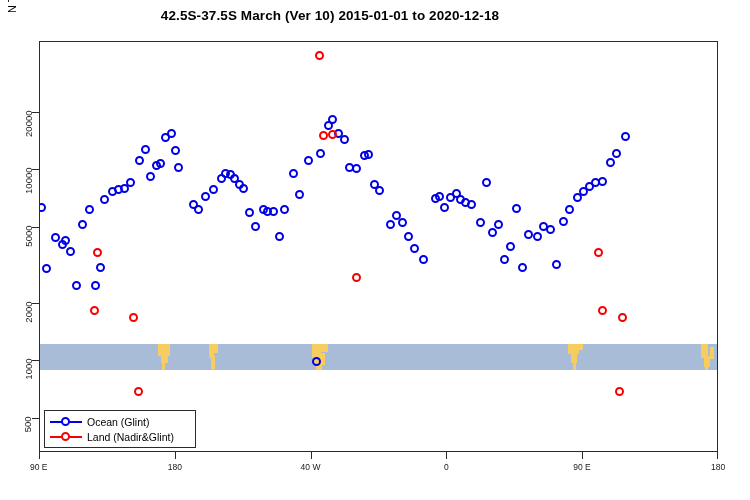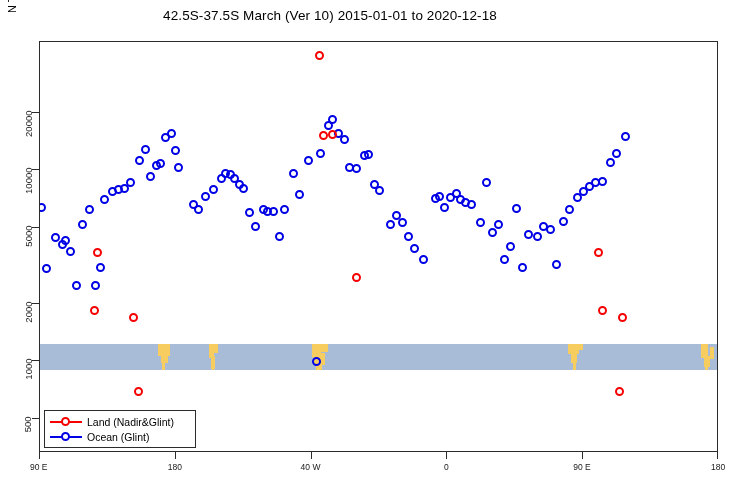--- a/index.html
+++ b/index.html
@@ -1,21 +1,21 @@
 <!DOCTYPE html>
 <html><head>
 <meta charset="utf-8">
 <style>
   html,body{margin:0;padding:0;background:#fff;}
   body{width:750px;height:500px;font-family:"Liberation Sans",sans-serif;overflow:hidden;}
   #root{position:relative;width:750px;height:500px;}
 
   #title{
     position:absolute;left:0;top:8px;width:660px;text-align:center;
-    font-size:13.5px;font-weight:normal;color:#000;letter-spacing:.1px;
+    font-size:13.5px;font-weight:bold;color:#000;letter-spacing:.1px;
   }
 
   
   #plot{
     position:absolute;left:39px;top:41px;width:679px;height:411px;
     border:1px solid #2b2b2b;box-sizing:border-box;background:#fff;
   }
   #plotclip{position:absolute;inset:0;overflow:hidden;}
 
   .band{position:absolute;left:0;width:100%;background:#a8bcd8;}
@@ -227,27 +227,27 @@
     </div>
 
   <div id="ylabel-wrap" style="position:absolute;left:12px;top:246px;">
     <div id="ylabel">N Total</div>
   </div>
 
 
   <div id="legend">
       <div class="lgrow">
         <div class="lgmark">
+          <div class="lgline" style="background: rgb(0, 0, 230);"></div>
+          <div class="lgcirc" style="border: 2.4px solid rgb(0, 0, 230);"></div>
+        </div>
+        <div class="lgtext">Ocean (Glint)</div>
+      </div>
+      <div class="lgrow">
+        <div class="lgmark">
           <div class="lgline" style="background: rgb(246, 0, 0);"></div>
           <div class="lgcirc" style="border: 2.4px solid rgb(246, 0, 0);"></div>
         </div>
         <div class="lgtext">Land (Nadir&amp;Glint)</div>
       </div>
-      <div class="lgrow">
-        <div class="lgmark">
-          <div class="lgline" style="background: rgb(0, 0, 230);"></div>
-          <div class="lgcirc" style="border: 2.4px solid rgb(0, 0, 230);"></div>
-        </div>
-        <div class="lgtext">Ocean (Glint)</div>
-      </div>
     </div>
 
 </div>
 
 </body></html>

